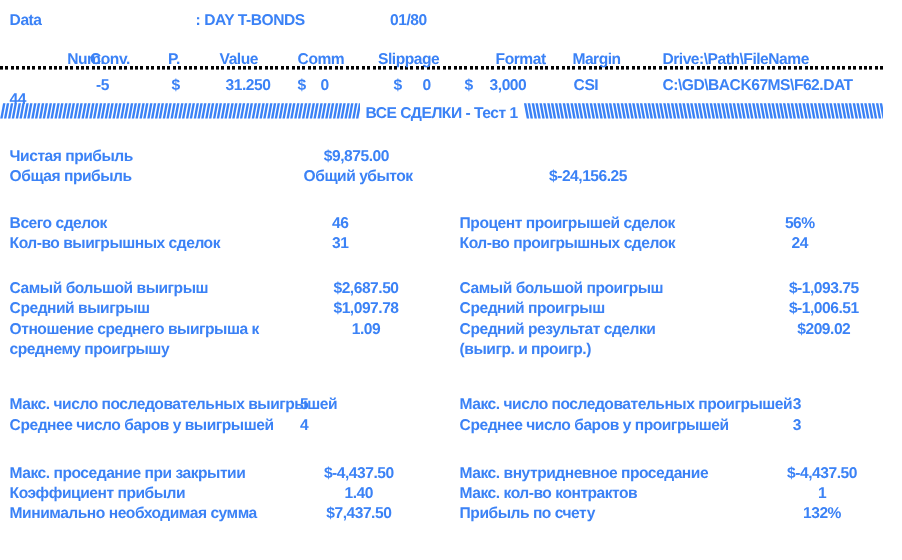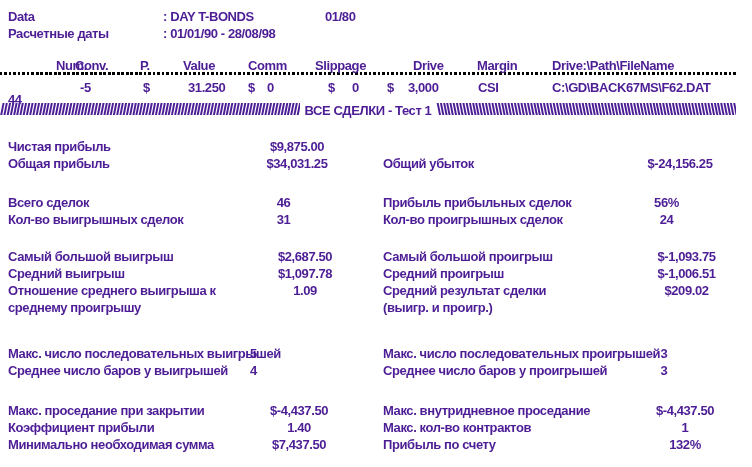--- a/index.html
+++ b/index.html
@@ -1,19 +1,19 @@
 <!DOCTYPE html>
 <html><head>
 <meta charset="utf-8">
 <style>
   html,body{margin:0;padding:0;background:#fff;}
   .page{
     position:relative;
     width:736px;height:467px;
-    background:#fff;color:#4c1d95;
+    background:#fff;color:#3b82f6;
     font-family:"Liberation Sans",sans-serif;
     font-weight:bold;
     font-size:13px;line-height:17px;
     letter-spacing:-0.4px;
     overflow:hidden;
     box-sizing:border-box;
     padding-top:8px;
   }
   .abs-row{position:relative;height:17px;white-space:nowrap;}
   .abs-row span{position:absolute;top:0;white-space:nowrap;}
@@ -74,33 +74,29 @@
 </head>
 <body>
 
 <div class="page">
 
   <div class="abs-row">
     <span class="m-label">Data</span>
     <span class="m-value">: DAY T-BONDS</span>
     <span class="m-extra">01/80</span>
   </div>
-  <div class="abs-row">
-    <span class="m-label">Расчетные даты</span>
-    <span class="m-value">: 01/01/90 - 28/08/98</span>
-  </div>
 
   <div class="thead">
     <span class="c-num">Num.</span>
     <span class="c-conv">Conv.</span>
     <span class="c-p">P.</span>
     <span class="c-value">Value</span>
     <span class="c-comm">Comm</span>
     <span class="c-slip">Slippage</span>
-    <span class="c-margin">Drive</span>
+    <span class="c-margin">Format</span>
     <span class="c-format">Margin</span>
     <span class="c-file">Drive:\Path\FileName</span>
   </div>
 
   <div class="dotline"></div>
 
   <div class="trow">
     <span class="d-num">44</span>
     <span class="d-conv">-5</span>
     <span class="d-p">$</span>
@@ -125,31 +121,30 @@
 
     <div class="group g1">
       <div class="srow">
         <span class="ll">Чистая прибыль</span>
         <span class="lv">$9,875.00</span>
         <span class="rl"></span>
         <span class="rv"></span>
       </div>
       <div class="srow">
         <span class="ll">Общая прибыль</span>
-        <span class="lv">$34,031.25</span>
         <span class="rl">Общий убыток</span>
         <span class="rv">$-24,156.25</span>
       </div>
     </div>
 
     <div class="group g2">
       <div class="srow">
         <span class="ll">Всего сделок</span>
         <span class="lv">46</span>
-        <span class="rl">Прибыль прибыльных сделок</span>
+        <span class="rl">Процент проигрышей сделок</span>
         <span class="rv">56%</span>
       </div>
       <div class="srow">
         <span class="ll">Кол-во выигрышных сделок</span>
         <span class="lv">31</span>
         <span class="rl">Кол-во проигрышных сделок</span>
         <span class="rv">24</span>
       </div>
     </div>
 

